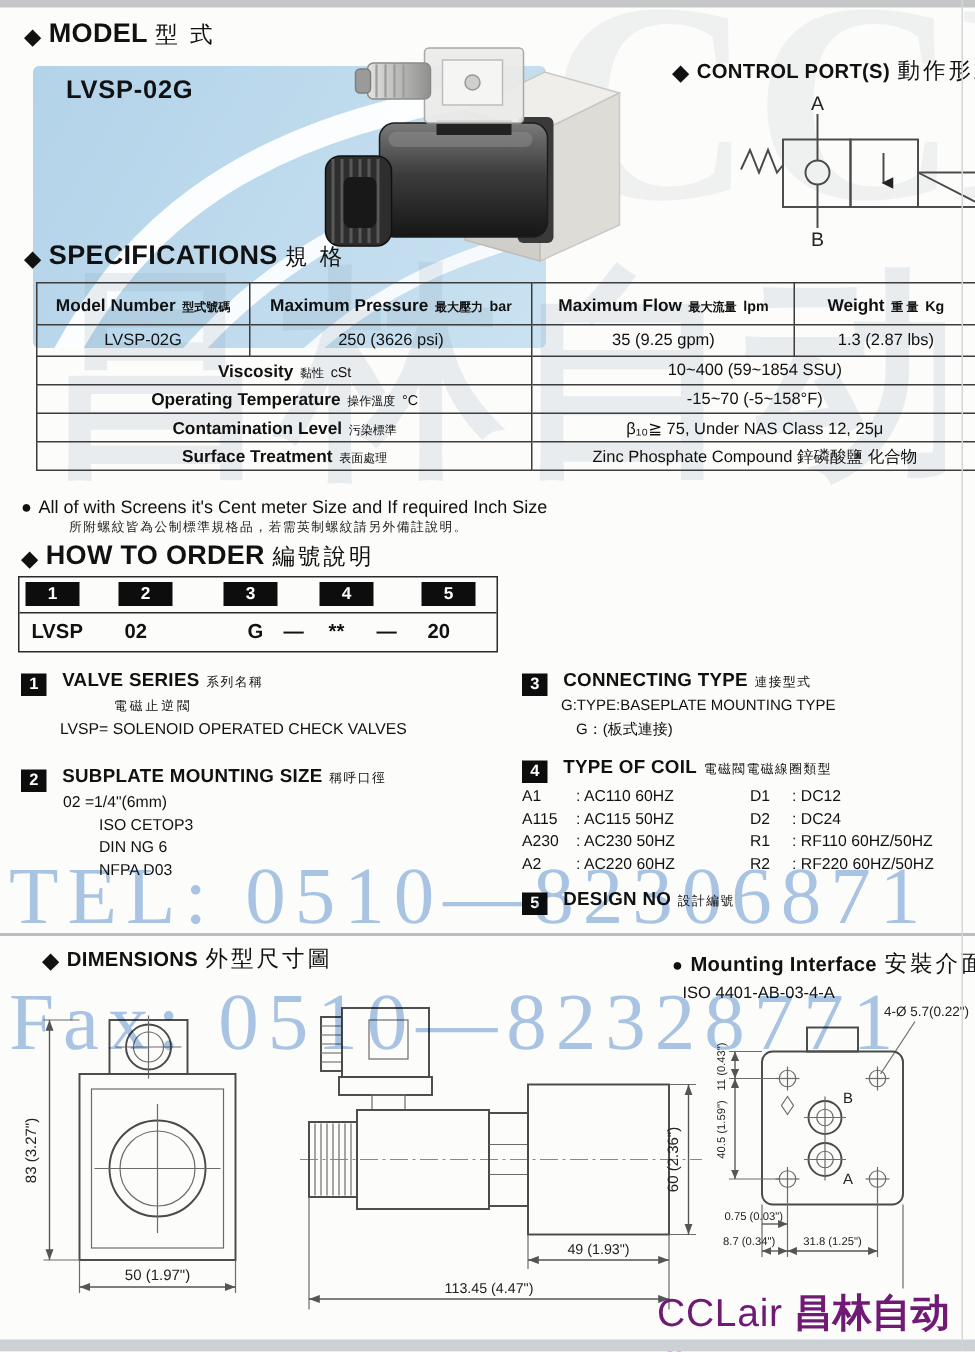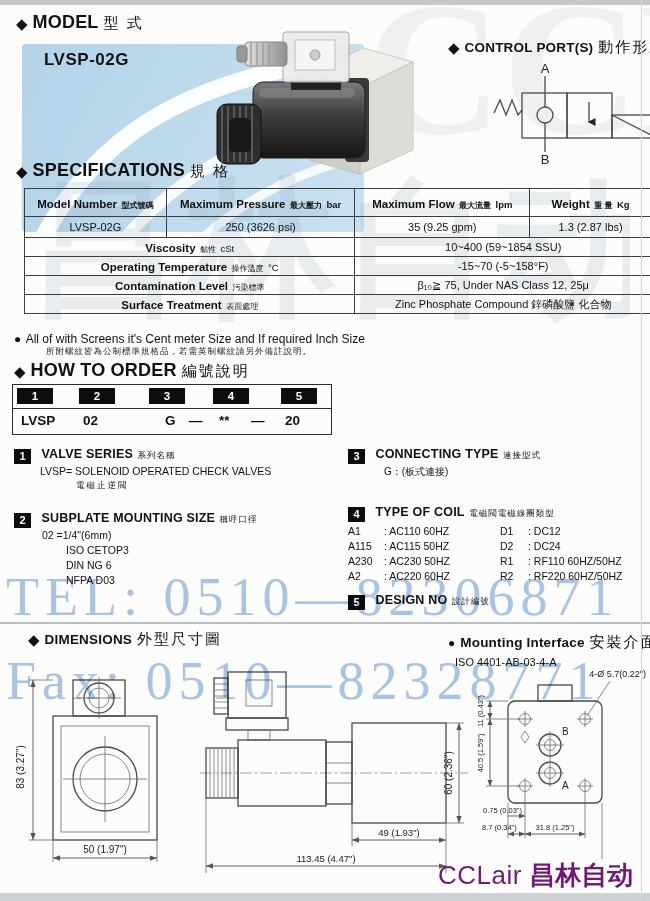--- a/index.html
+++ b/index.html
@@ -245,38 +245,39 @@
       <span class="oc" style="left:206px">**</span>
       <span class="oc" style="left:238px">—</span>
       <span class="oc" style="left:272px">20</span>
     </div>
   </div>
 
   <div class="abs" style="left:14px;top:444px;width:320px">
     <span class="numbox">1</span>
     <span class="sec-title">VALVE SERIES</span>
     <span class="sec-zh">系列名稱</span>
+    <div class="sec-line zh" style="margin-left:62px">電磁止逆閥</div>
     <div class="sec-line" style="margin-left:26px">LVSP= SOLENOID OPERATED CHECK VALVES</div>
-    <div class="sec-line zh" style="margin-left:62px">電磁止逆閥</div>
   </div>
 
   <div class="abs" style="left:14px;top:508px;width:320px">
     <span class="numbox">2</span>
     <span class="sec-title">SUBPLATE MOUNTING SIZE</span>
     <span class="sec-zh">稱呼口徑</span>
     <div class="sec-line" style="margin-left:28px">02 =1/4"(6mm)</div>
     <div class="sec-line" style="margin-left:52px">ISO CETOP3</div>
     <div class="sec-line" style="margin-left:52px">DIN NG 6</div>
     <div class="sec-line" style="margin-left:52px">NFPA D03</div>
   </div>
 
   <div class="abs" style="left:348px;top:444px;width:295px">
     <span class="numbox">3</span>
     <span class="sec-title">CONNECTING TYPE</span>
     <span class="sec-zh">連接型式</span>
+    <div class="sec-line" style="margin-left:26px;font-size:10px">G:TYPE:BASEPLATE MOUNTING TYPE</div>
     <div class="sec-line" style="margin-left:36px;font-size:10px">G：(板式連接)</div>
   </div>
 
   <div class="abs" style="left:348px;top:502px;width:295px">
     <span class="numbox">4</span>
     <span class="sec-title">TYPE OF COIL</span>
     <span class="sec-zh">電磁閥電磁線圈類型</span>
     <div class="coil-grid" style="">
       <span>A1</span>
         <span>: AC110  60HZ</span>

